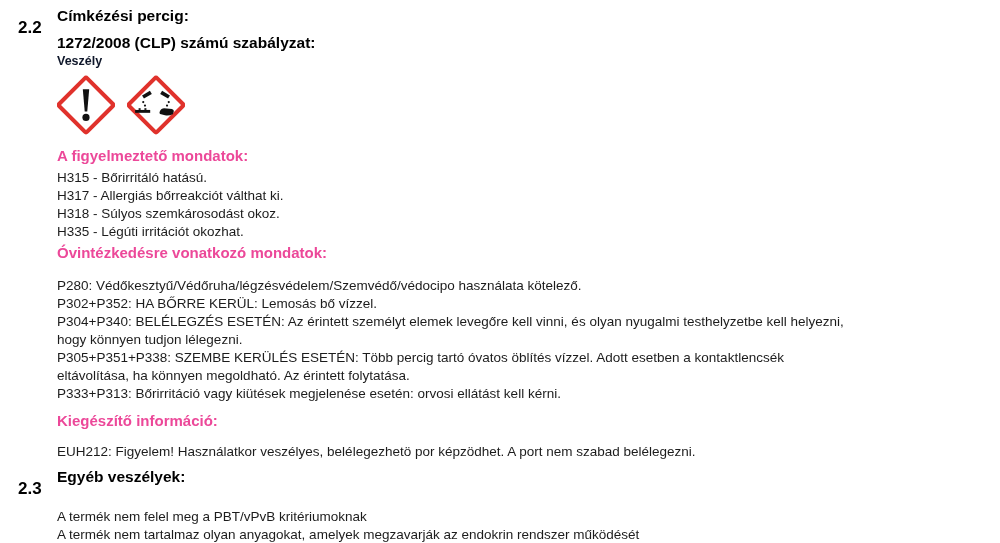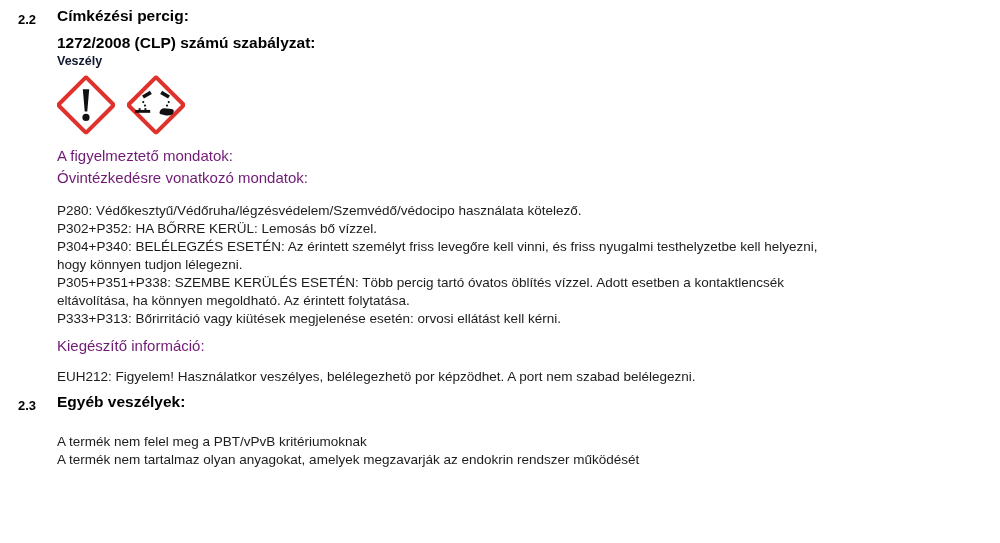--- a/index.html
+++ b/index.html
@@ -21,22 +21,22 @@
     height: 543px;
     padding: 6px 18px 0 57px;
     background: #ffffff;
   }
   .sec-row {
     position: relative;
   }
   .sec-num {
     position: absolute;
     left: -39px;
-    top: 4px;
-    font-size: 13px;
+    top: 12px;
+    font-size: 17px;
     font-weight: bold;
     color: #000000;
     line-height: 20px;
   }
   .sec-title {
     margin: 0;
     font-size: 15.5px;
     font-weight: bold;
     color: #000000;
     line-height: 20px;
@@ -63,22 +63,22 @@
     align-items: center;
   }
   .pictogram {
     width: 58px;
     height: 62px;
     display: block;
   }
   .sub-heading {
     margin: 0;
     font-size: 15px;
-    font-weight: normal;
-    color: #701a75;
+    font-weight: bold;
+    color: #ec4899;
     line-height: 20px;
   }
   .hazard-heading { margin-top: 10px; }
   .stmt-block { margin-top: 3px; }
   .stmt-line {
     font-size: 13.5px;
     line-height: 18px;
     color: #1c1c1c;
   }
   .precaution-heading { margin-top: 2px; }
@@ -127,26 +127,32 @@
           <circle cx="69" cy="51" r="1.9"></circle>
           <path d="M14 58.5 L40 58.5 L40 63.5 L14 63.5 Z"></path>
           <path d="M20 55.5 l3.5 0 l0 3 l-3.5 0 z"></path>
           <path d="M30 55.5 l3.5 0 l0 3 l-3.5 0 z"></path>
           <path d="M56.5 61 q2.5 -5.5 7.5 -5.5 l13.5 1.5 q4 1 3.2 4.2 l-1.7 4.8 q-7.5 3.2 -13.5 1.6 l-8.5 -2.1 q-1.8 -1.5 -0.5 -4.5 z"></path>
         </g>
       </svg>
     </div>
 
     <h3 class="sub-heading hazard-heading">A figyelmeztető mondatok:</h3>
+    <div class="stmt-block">
+      <div class="stmt-line">H315 - Bőrirritáló hatású.</div>
+      <div class="stmt-line">H317 - Allergiás bőrreakciót válthat ki.</div>
+      <div class="stmt-line">H318 - Súlyos szemkárosodást okoz.</div>
+      <div class="stmt-line">H335 - Légúti irritációt okozhat.</div>
+    </div>
 
     <h3 class="sub-heading precaution-heading">Óvintézkedésre vonatkozó mondatok:</h3>
     <div class="p-block">
       <div class="stmt-line">P280: Védőkesztyű/Védőruha/légzésvédelem/Szemvédő/védocipo használata kötelező.</div>
       <div class="stmt-line">P302+P352: HA BŐRRE KERÜL: Lemosás bő vízzel.</div>
-      <div class="stmt-line">P304+P340: BELÉLEGZÉS ESETÉN: Az érintett személyt friss levegőre kell vinni, és friss nyugalmi testhelyzetbe kell helyezni,</div>
+      <div class="stmt-line">P304+P340: BELÉLEGZÉS ESETÉN: Az érintett személyt elemek levegőre kell vinni, és olyan nyugalmi testhelyzetbe kell helyezni,</div>
       <div class="stmt-line">hogy könnyen tudjon lélegezni.</div>
       <div class="stmt-line">P305+P351+P338: SZEMBE KERÜLÉS ESETÉN: Több percig tartó óvatos öblítés vízzel. Adott esetben a kontaktlencsék</div>
       <div class="stmt-line">eltávolítása, ha könnyen megoldható. Az érintett folytatása.</div>
       <div class="stmt-line">P333+P313: Bőrirritáció vagy kiütések megjelenése esetén: orvosi ellátást kell kérni.</div>
     </div>
 
     <h3 class="sub-heading suppl-heading">Kiegészítő információ:</h3>
     <div class="euh-line">EUH212: Figyelem! Használatkor veszélyes, belélegezhetö por képzödhet. A port nem szabad belélegezni.</div>
   </section>
 

